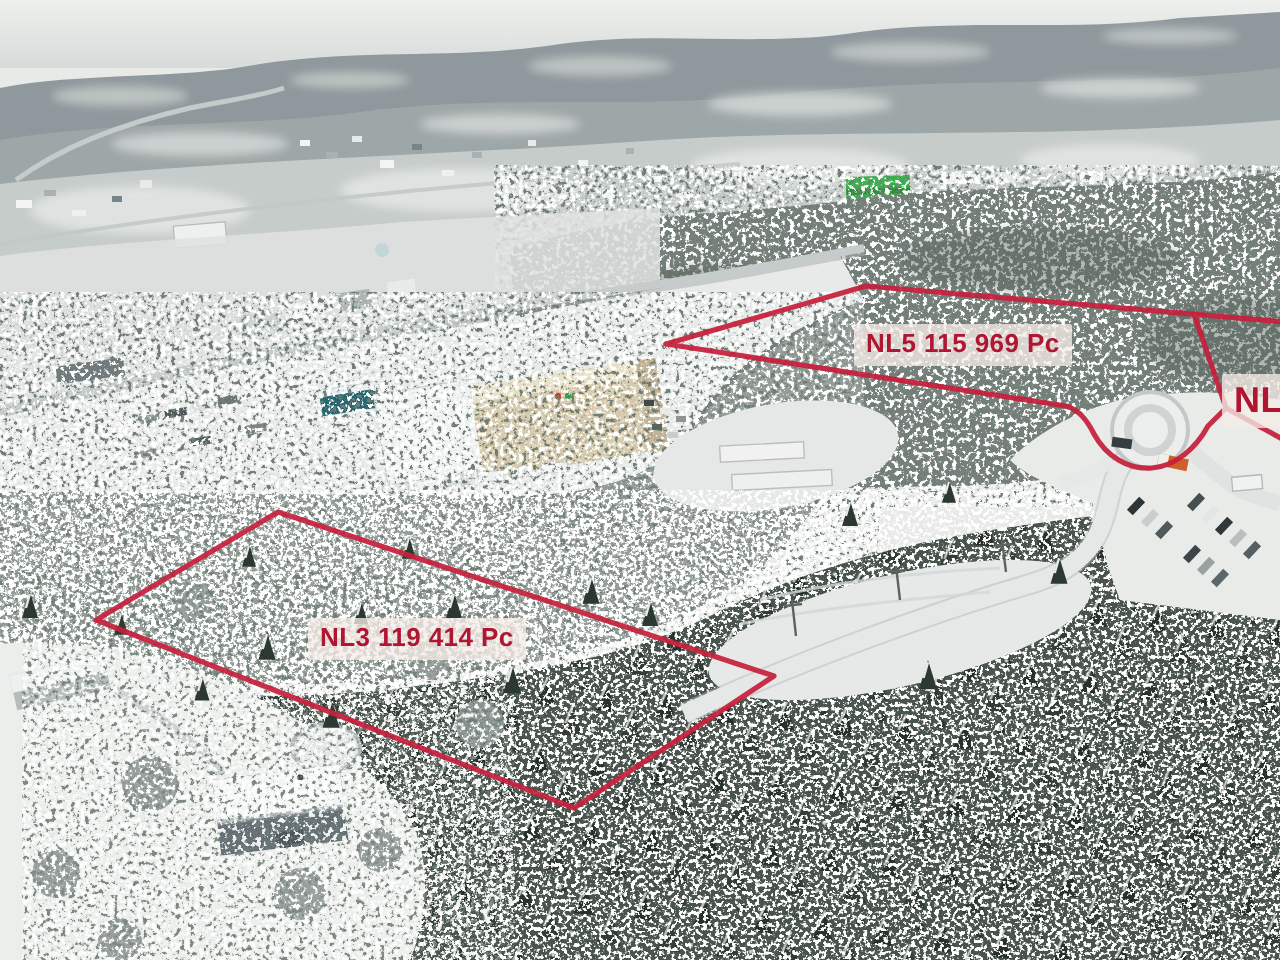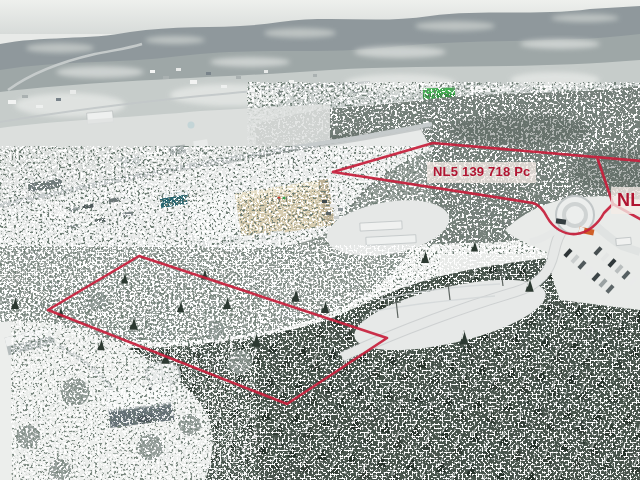--- a/index.html
+++ b/index.html
@@ -359,16 +359,17 @@
 
   <g stroke="#c7203c" stroke-width="2.6" fill="none" stroke-linejoin="round" stroke-linecap="round" opacity=".93">
     <path d="M333,172 L433,143 L642,161"></path>
     <path d="M333,172 L533,203 C539,205 543,209 547,217 C553,228 564,235 576,234 C588,233 598,224 604,213 L613,204"></path>
     <path d="M597,157 L613,204"></path>
     <path d="M613,204 L642,220"></path>
     <path d="M48,310 L139,256 L387,338 L287,404 Z"></path>
   </g>
 </svg>
 
-<div class="lot-label" id="lbl-nl5">NL5 139 718 Pc</div>
+<div class="lot-label" id="lbl-nl5">NL5 115 969 Pc</div>
+<div class="lot-label" id="lbl-nl3">NL3 119 414 Pc</div>
 <div class="lot-label" id="lbl-nl">NL</div>
 
 </div>
 
 </body></html>

